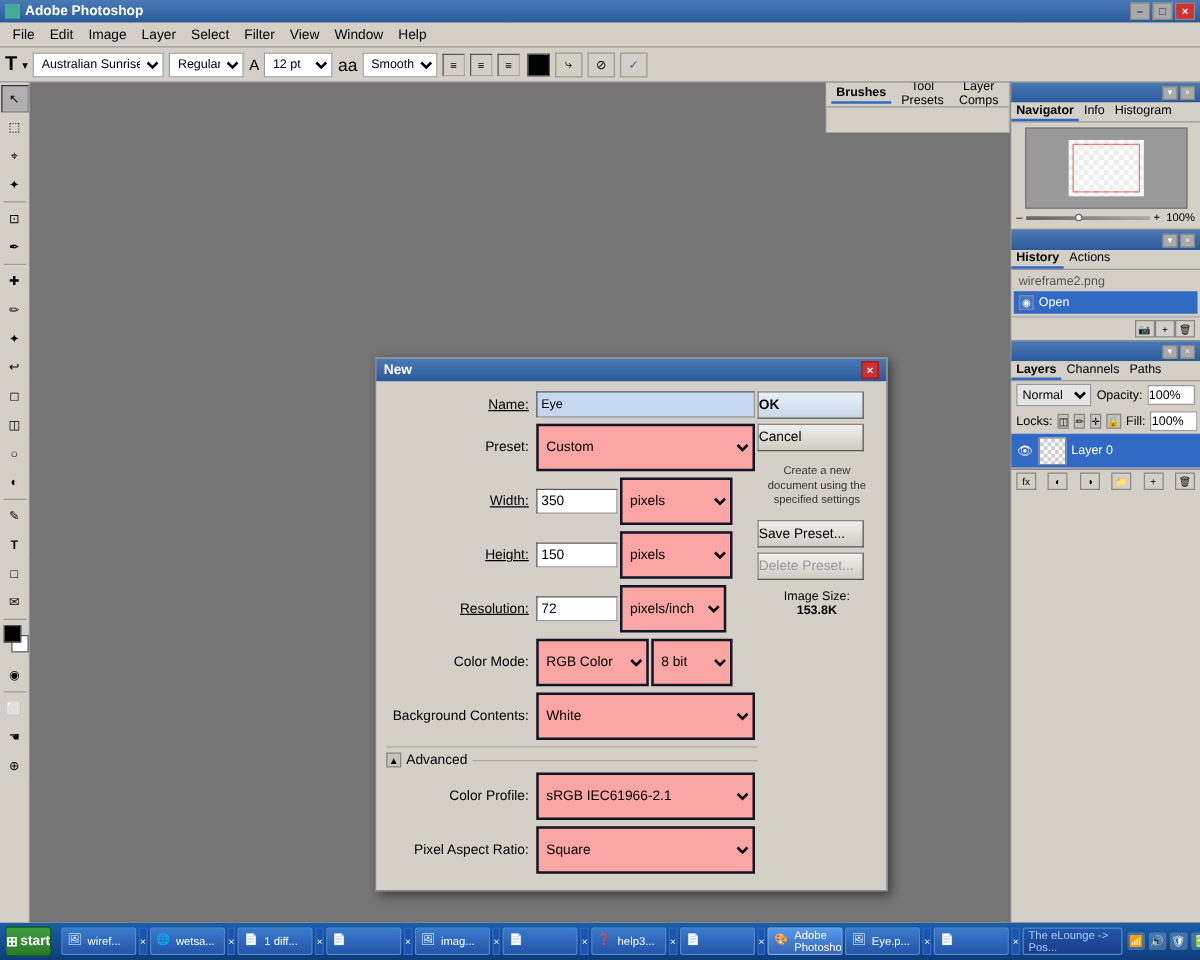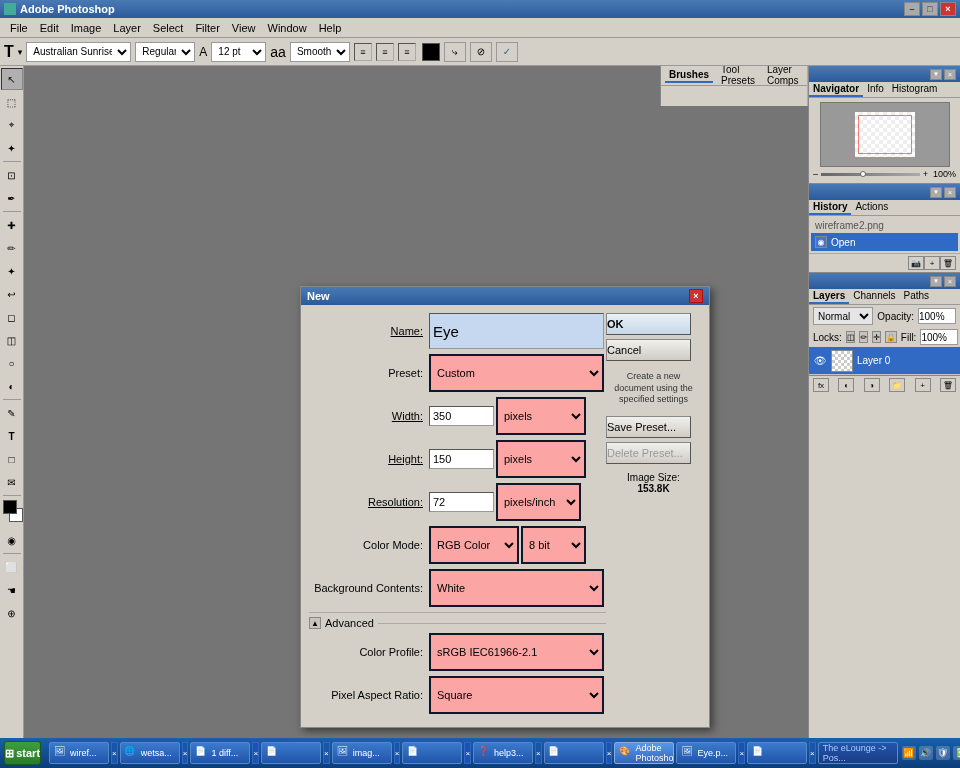--- a/index.html
+++ b/index.html
@@ -154,20 +154,21 @@
       background: #757575;
       position: relative;
       overflow: hidden;
     }
     .panel-tab {
       font-size: 10px;
       padding: 1px 4px;
       cursor: pointer;
       color: #000;
       border-bottom: 2px solid transparent;
+      text-align: center;
     }
     .panel-tab.active { border-bottom-color: #316ac5; font-weight: bold; }
     .history-item {
       display: flex;
       align-items: center;
       height: 18px;
       padding: 0 4px;
       gap: 4px;
       font-size: 10px;
       cursor: pointer;
@@ -410,22 +411,22 @@
     .form-label-underline {
       text-decoration: underline;
     }
     .form-control {
       flex: 1;
       display: flex;
       align-items: center;
       gap: 2px;
     }
     .dialog-input {
-      height: 36px;
-      font-size: 15px;
+      height: 21px;
+      font-size: 10px;
       border: 1px solid #999;
       border-top-color: #555;
       border-left-color: #555;
       padding: 0 3px;
       background: white;
     }
     .dialog-input.name-input {
       width: 175px;
       background: #c5d8f0;
       color: #000;

